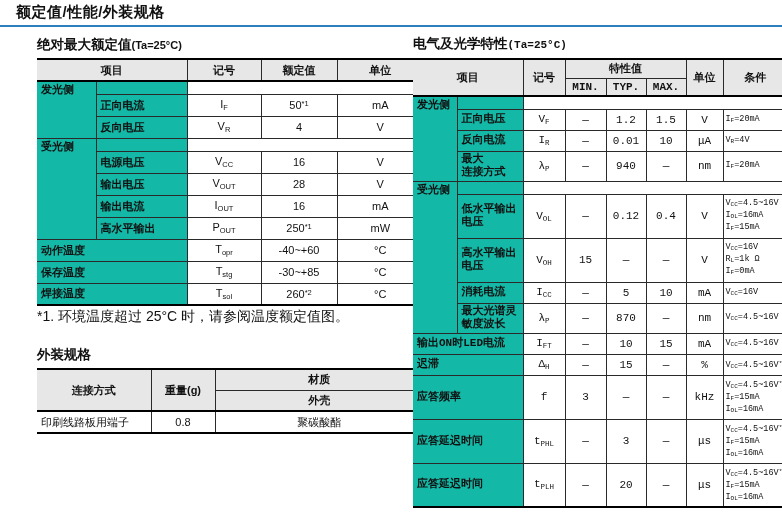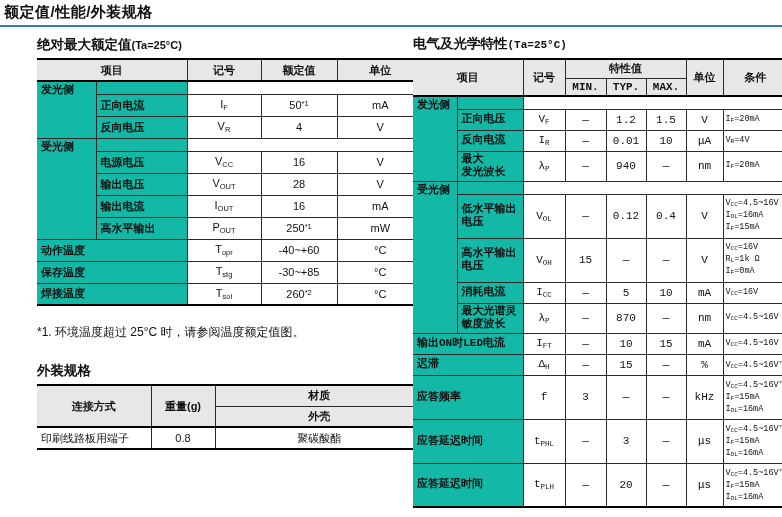--- a/index.html
+++ b/index.html
@@ -2,21 +2,21 @@
 <html><head>
 <meta charset="utf-8">
 <style>
   * { box-sizing: border-box; margin: 0; padding: 0; }
   html,body { background:#fff; }
   body {
     width:782px; height:517px; overflow:hidden;
     font-family:"Liberation Sans", sans-serif; color:#111;
   }
   .page { position:relative; width:782px; height:517px; background:#fff; }
-  .page-title { position:absolute; left:4px; top:3px; font-size:15px; font-weight:bold; letter-spacing:0.5px; }
+  .page-title { position:absolute; left:16px; top:3px; font-size:15px; font-weight:bold; letter-spacing:0.5px; }
   .title-rule { position:absolute; left:0; top:25px; width:782px; height:2px; background:#2e7fbe; }
   .col { position:absolute; top:37px;padding-left:33px; }
   .col-left  { left:4px;  width:386px; }
   .col-right { left:380px; width:374px;font-family:Liberation Mono, monospace; }
   h2 { font-size:13.5px; font-weight:bold; margin:0 0 5px 0; line-height:16px; }
   h2 .cond-sfx { font-size:11px; font-weight:bold; }
 
   table { border-collapse:collapse; table-layout:fixed; width:100%;
           border-top:2px solid #000; border-bottom:2px solid #000; }
   td { border:1px solid #2a2a2a; font-size:11px; padding:1px 4px; vertical-align:middle; }
@@ -26,21 +26,21 @@
   .hbb { border-bottom:2px solid #000; }
   .cat { vertical-align:top; padding-top:0; font-weight:bold; }
   .item { font-weight:bold; white-space:pre-line; line-height:13px; }
   .r22 { height:22px; } .r21 { height:21px; } .r13 { height:13px; }
   .r30 { height:30px; } .r44 { height:44px; } .r19 { height:19px; } .r18 { height:18px; }
   sub { font-size:7.5px; vertical-align:-2px; }
   sup { font-size:7.5px; vertical-align:3px; }
   .cond { font-size:8.5px; line-height:11px; padding:1px 2px; }
   .cond sub { font-size:6px; vertical-align:-1px; }
   .cond sup { font-size:6px; vertical-align:2px; }
-  .notes { font-size:12px; line-height:13px; margin:20px 0 0 0; }
+  .notes { font-size:14px; line-height:13px; margin:4px 0 0 0; }
   .pkg-gap { margin-top:24px; }
   .hd td { text-align:center; font-weight:bold; background:#e7e7e7; }
 </style>
 </head>
 <body>
 
 <div class="page">
 
   <div class="page-title">额定值/性能/外装规格</div>
   <div class="title-rule"></div>
@@ -215,21 +215,21 @@
         <td class="c">—</td>
         <td class="c">0.01</td>
         <td class="c">10</td>
         <td class="c">μA</td>
         <td class="cond last">
           <div><span>V</span><sub>R</sub><span>=4V</span></div>
         </td>
       </tr>
       <tr class="r30">
         <td class="gray item">最大
-发光波长</td>
+连接方式</td>
         <td class="c"><span>λ</span><sub>P</sub></td>
         <td class="c">—</td>
         <td class="c">940</td>
         <td class="c">—</td>
         <td class="c">nm</td>
         <td class="cond last">
           <div><span>I</span><sub>F</sub><span>=20mA</span></div>
         </td>
       </tr>
 

